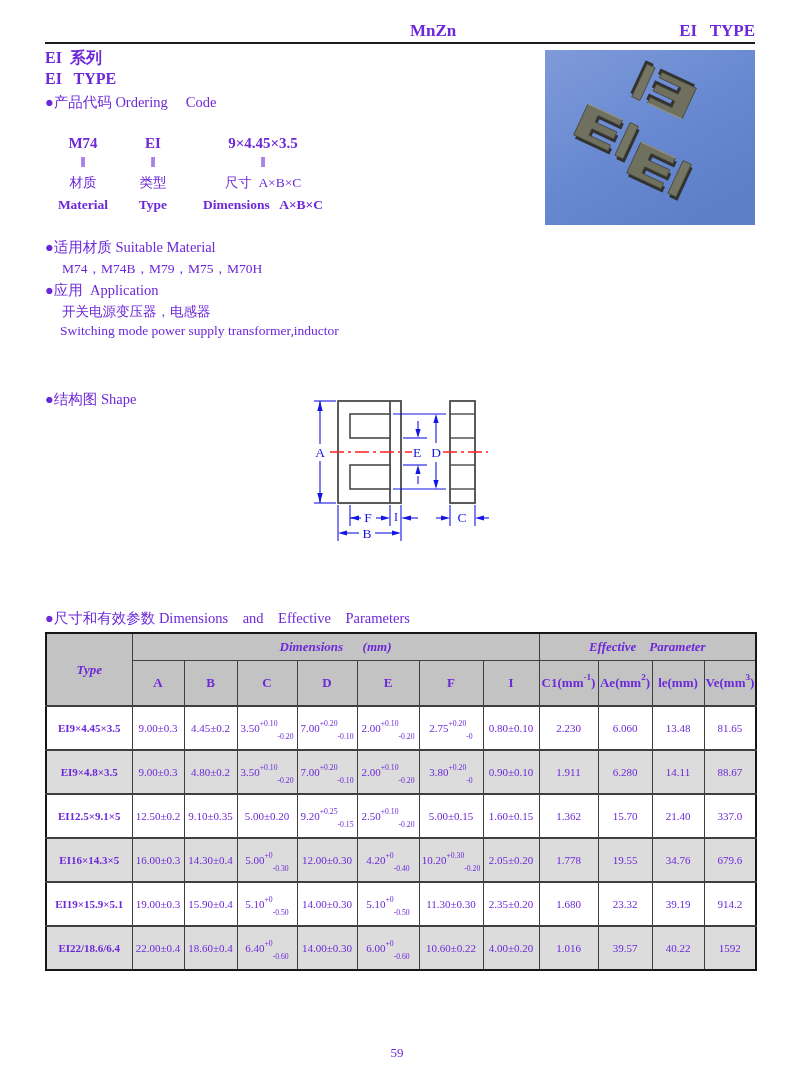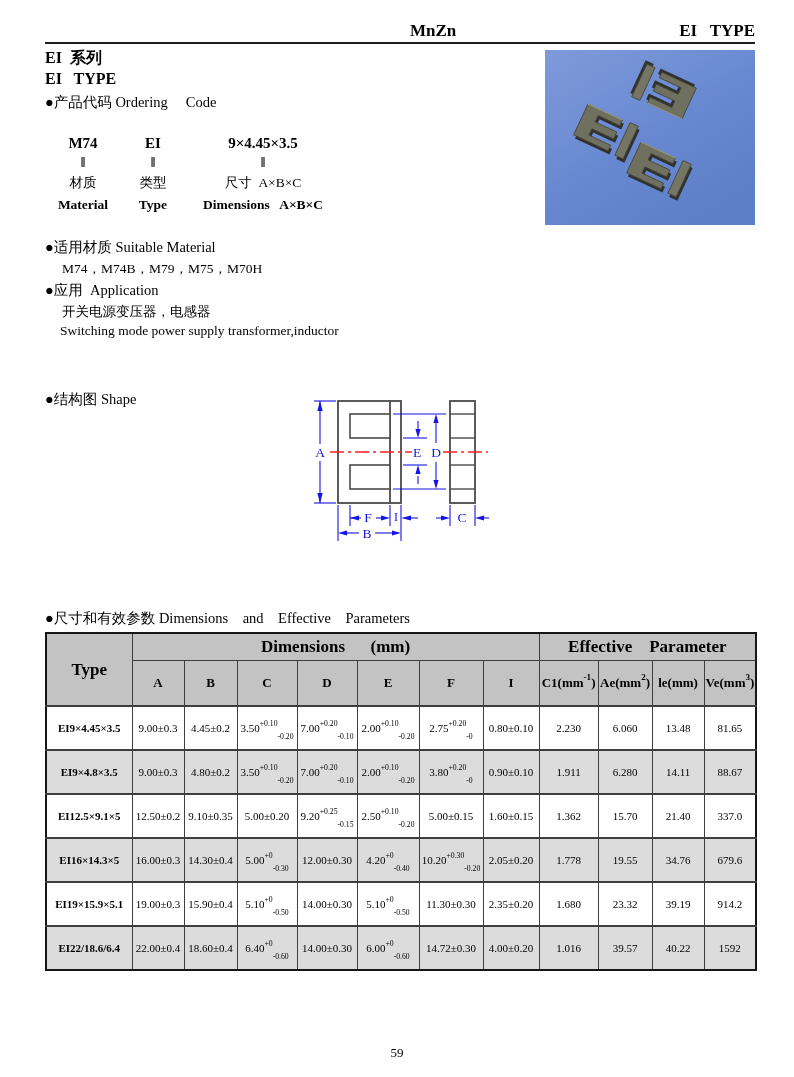--- a/index.html
+++ b/index.html
@@ -1,19 +1,19 @@
 <!DOCTYPE html>
 <html><head>
 <meta charset="utf-8">
 <style>
   html,body{margin:0;padding:0;background:#e8e8e8;}
   .page{
     position:relative; width:794px; height:1077px; background:#ffffff;
     margin:0 auto; overflow:hidden;
-    font-family:"Liberation Serif","DejaVu Serif",serif; color:#000000;
+    font-family:"Liberation Serif","DejaVu Serif",serif; color:#6d28d9;
   }
   .abs{position:absolute;}
   
   .hdr-center{left:410px; top:21px; font-weight:bold; font-size:17px;}
   .hdr-right{right:39px; top:21px; font-weight:bold; font-size:17px; white-space:pre;}
   .hdr-rule{left:45px; top:42px; width:710px; height:2px; background:#1c1c1c;}
   
   .t-cn{left:45px; top:48px; font-weight:bold; font-size:16px; white-space:pre;}
   .t-en{left:45px; top:70px; font-weight:bold; font-size:16px; white-space:pre;}
   .sec-head{font-size:14.5px; white-space:pre;}
@@ -44,21 +44,21 @@
   table.params{
     position:absolute; left:45px; top:632px; width:710px;
     border-collapse:collapse; table-layout:fixed;
     border:2px solid #161616;
   }
   table.params th, table.params td{
     border:1px solid #3f3f3f; text-align:center; vertical-align:middle;
     padding:0 1px; overflow:hidden;
   }
   table.params thead th{background:#c3c3c3; font-weight:bold;}
-  tr.group-row th{height:26px; font-size:17px; white-space:pre;}
+  tr.group-row th{height:26px; font-size:13px; white-space:pre;font-style:italic;}
   tr.sub-row th{height:44px; font-size:13px;}
   th.type-h{font-size:13.5px;}
   table.params tbody td{height:42px; font-size:11px; border-top-width:2px;}
   table.params tbody tr.alt td{background:#dcdcdc;margin-top:14px;}
   td.typecell{font-weight:bold; font-size:11.5px; text-align:left; padding-left:2px;}
   table.params sup{font-size:70%; position:relative; top:-0.15em; line-height:0;}
   table.params sub{font-size:70%; position:relative; top:0.45em; line-height:0;}
   
   .pageno{left:0; right:0; top:1045px; text-align:center; font-size:13px;font-family:Liberation Serif, serif;}
   svg text{font-family:"Liberation Serif","DejaVu Serif",serif;}
@@ -316,21 +316,21 @@
           <td class="">39.19</td>
           <td class="">914.2</td>
         </tr>
         <tr class="alt">
           <td class="typecell">EI22/18.6/6.4</td>
           <td class="">22.00±0.4</td>
           <td class="">18.60±0.4</td>
           <td class="">6.40<sup>+0</sup><sub>-0.60</sub></td>
           <td class="">14.00±0.30</td>
           <td class="">6.00<sup>+0</sup><sub>-0.60</sub></td>
-          <td class="">14.72±0.30</td>
+          <td class="">10.60±0.22</td>
           <td class="">4.00±0.20</td>
           <td class="">1.016</td>
           <td class="">39.57</td>
           <td class="">40.22</td>
           <td class="">1592</td>
         </tr>
       </tbody>
   </table>
 
   <div class="abs pageno">59</div>

